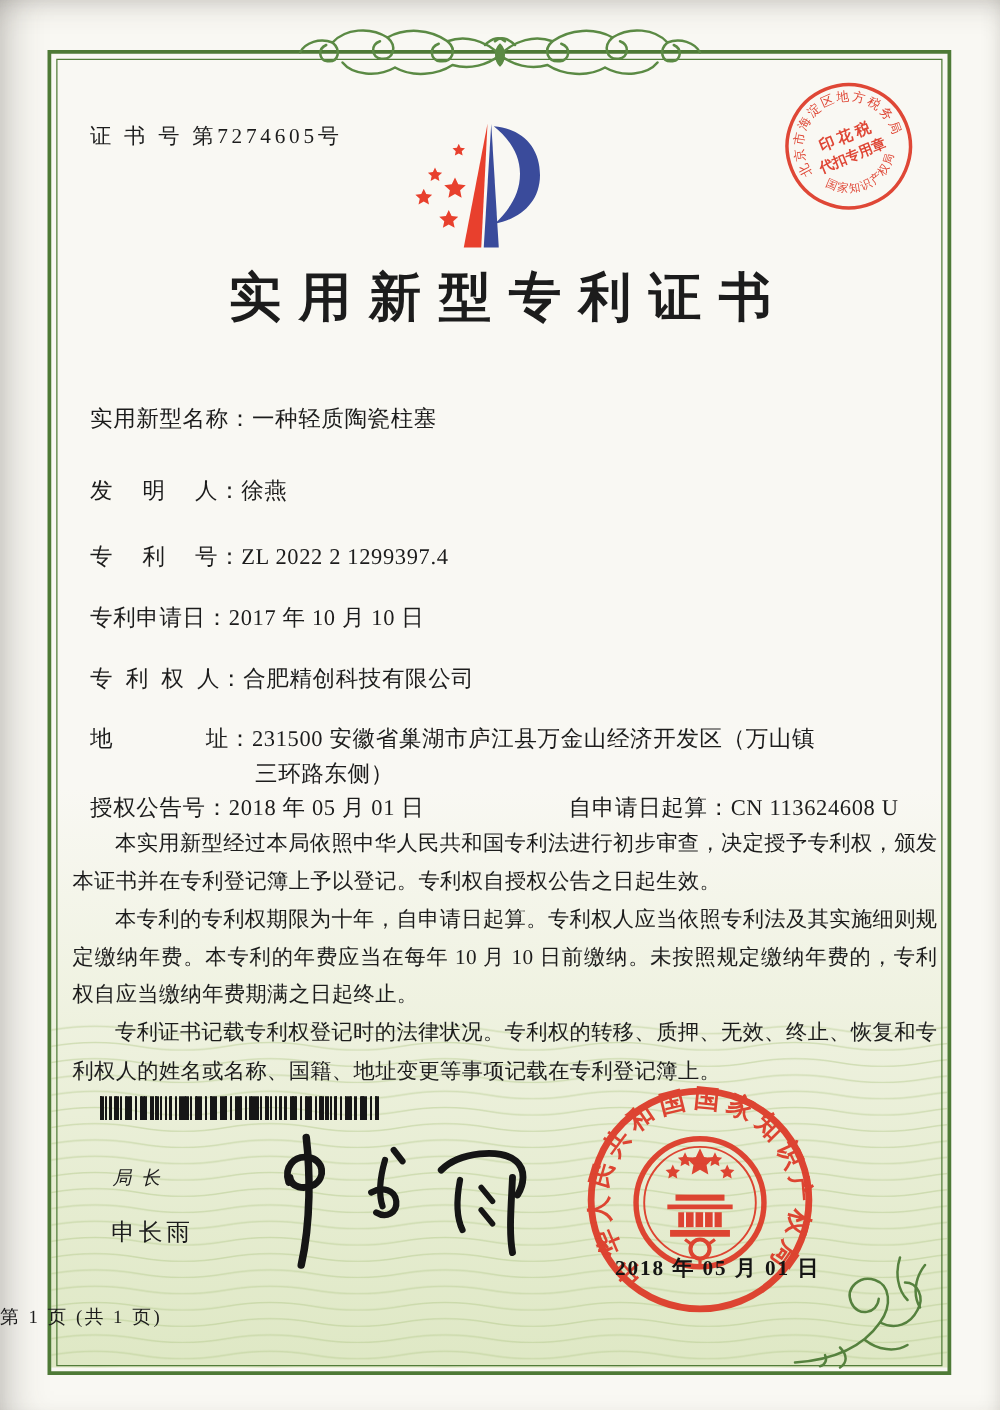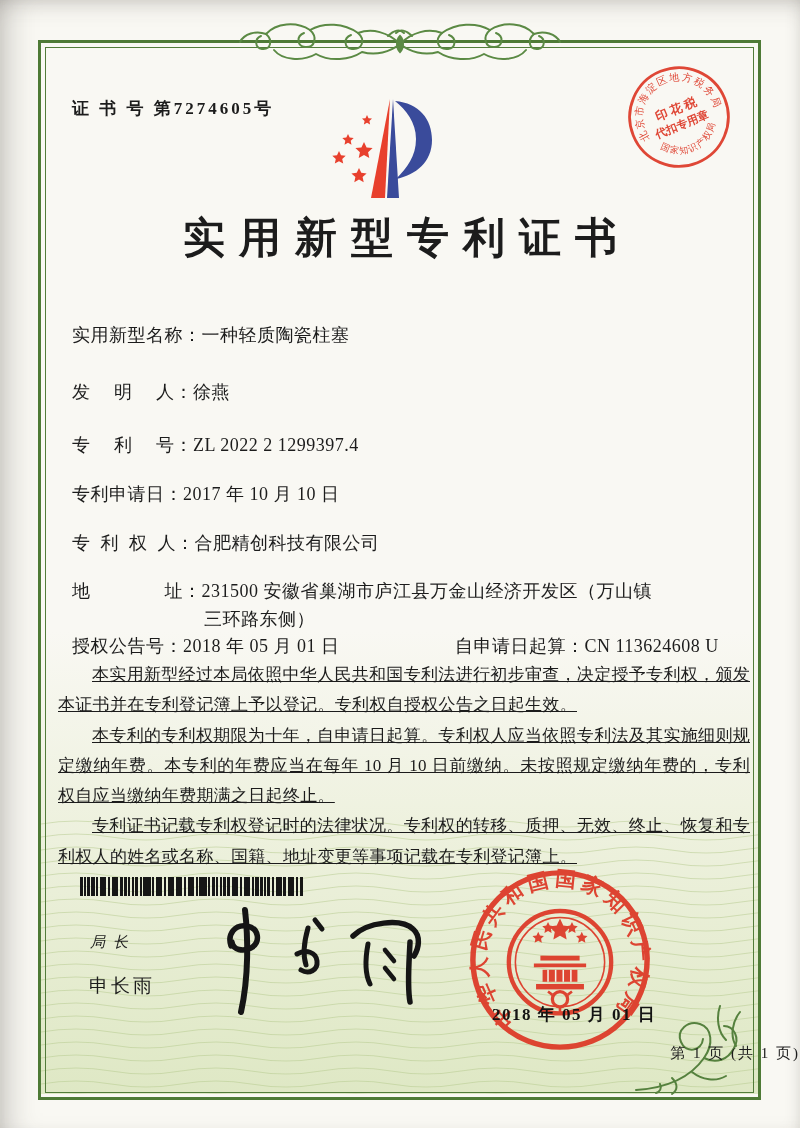--- a/index.html
+++ b/index.html
@@ -14,38 +14,38 @@
   .abs{position:absolute;}
   
   .frame-outer{position:absolute;left:38px;top:40px;width:717px;height:1054px;
     border:3px solid #4e7a36;}
   .frame-inner{position:absolute;left:4px;top:4px;right:4px;bottom:4px;
     border:1px solid #527c3a;}
   
   .tint{position:absolute;left:41px;top:43px;width:717px;height:1051px;
     background:linear-gradient(180deg,rgba(233,238,216,0) 0%,rgba(233,238,216,0) 56%,
       rgba(229,236,206,.55) 74%,rgba(221,231,194,.95) 100%);}
-  .cert-no{position:absolute;left:72px;top:97px;font-size:17px;letter-spacing:3px;font-weight:bold;}
+  .cert-no{position:absolute;left:72px;top:97px;font-size:17px;letter-spacing:3px;}
   .title{position:absolute;left:0;right:0;top:210px;text-align:center;
     font-size:42px;font-weight:700;letter-spacing:14px;text-indent:14px;}
   .row{position:absolute;left:72px;font-size:18px;letter-spacing:.5px;}
   .row .label{white-space:pre;}
   .row .value{white-space:pre;}
   .addr2{position:absolute;left:204px;top:607px;font-size:18px;letter-spacing:.5px;}
   .body-text{position:absolute;left:58px;top:660px;width:692px;font-size:17px;
     line-height:1.78;text-align:justify;}
-  .body-text p{margin:0;text-indent:2em;letter-spacing:.3px;text-decoration:underline;}
+  .body-text p{margin:0;text-indent:2em;letter-spacing:.3px;}
   .barcode{position:absolute;left:80px;top:877px;width:224px;height:19px;
     background:
       repeating-linear-gradient(90deg,#161616 0 2px,transparent 2px 4px),
       repeating-linear-gradient(90deg,#161616 0 1px,transparent 1px 7px),
       repeating-linear-gradient(90deg,#161616 0 3px,transparent 3px 11px);}
   .sig-role{position:absolute;left:90px;top:933px;font-size:15px;letter-spacing:8px;font-style:italic;}
   .sig-name{position:absolute;left:89px;top:973px;font-size:19px;letter-spacing:3px;}
-  .footer{position:absolute;left:0;right:0;top:1044px;text-align:right;
+  .footer{position:absolute;left:0;right:0;top:1044px;text-align:left;
     font-size:15px;letter-spacing:2px;}
   .stamp-tax{position:absolute;left:604px;top:42px;width:150px;height:150px;
     transform:rotate(-22deg);opacity:.92;}
   .stamp-cnipa{position:absolute;left:462px;top:862px;width:196px;height:196px;opacity:.93;}
   .stamp-date{position:absolute;left:492px;top:1003px;font-size:17px;font-weight:700;
     letter-spacing:1.5px;color:#141414;}
   .logo{position:absolute;left:316px;top:86px;width:170px;height:124px;}
   .ornament-top{position:absolute;left:238px;top:6px;width:324px;height:70px;}
   .ornament-corner{position:absolute;left:632px;top:998px;width:126px;height:98px;}
   .waves{position:absolute;left:41px;top:816px;width:717px;height:278px;opacity:.5;}

